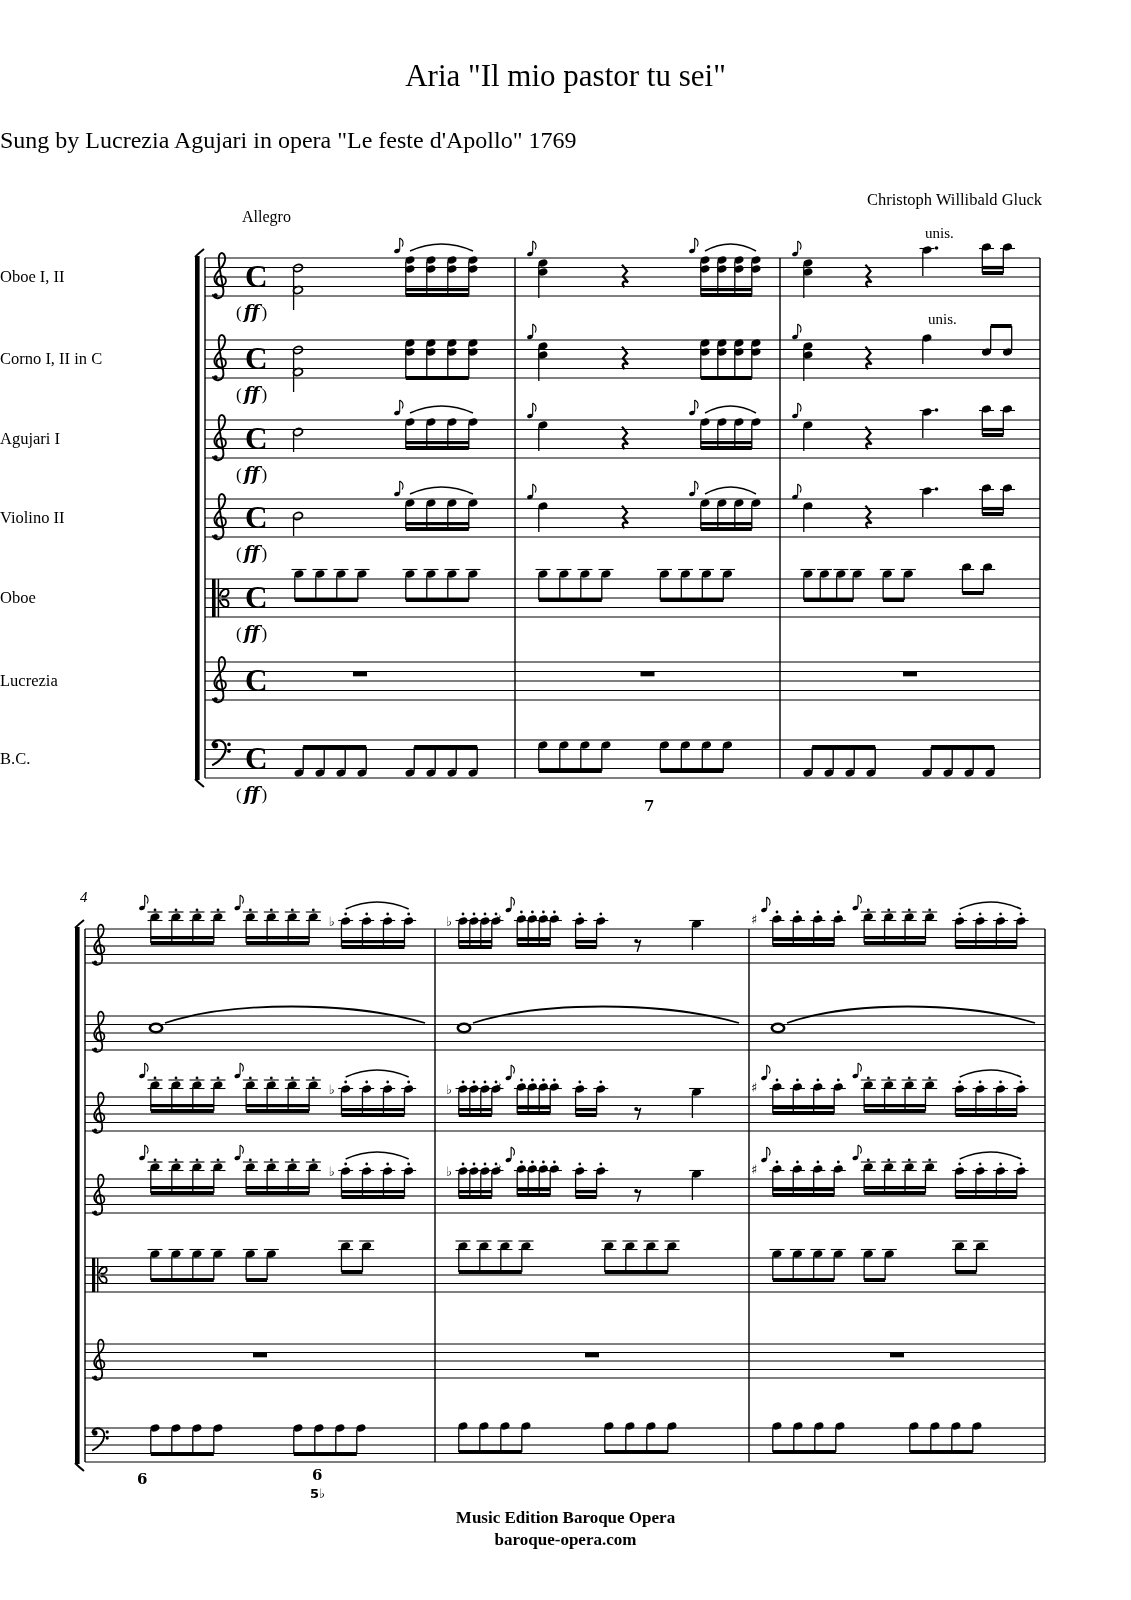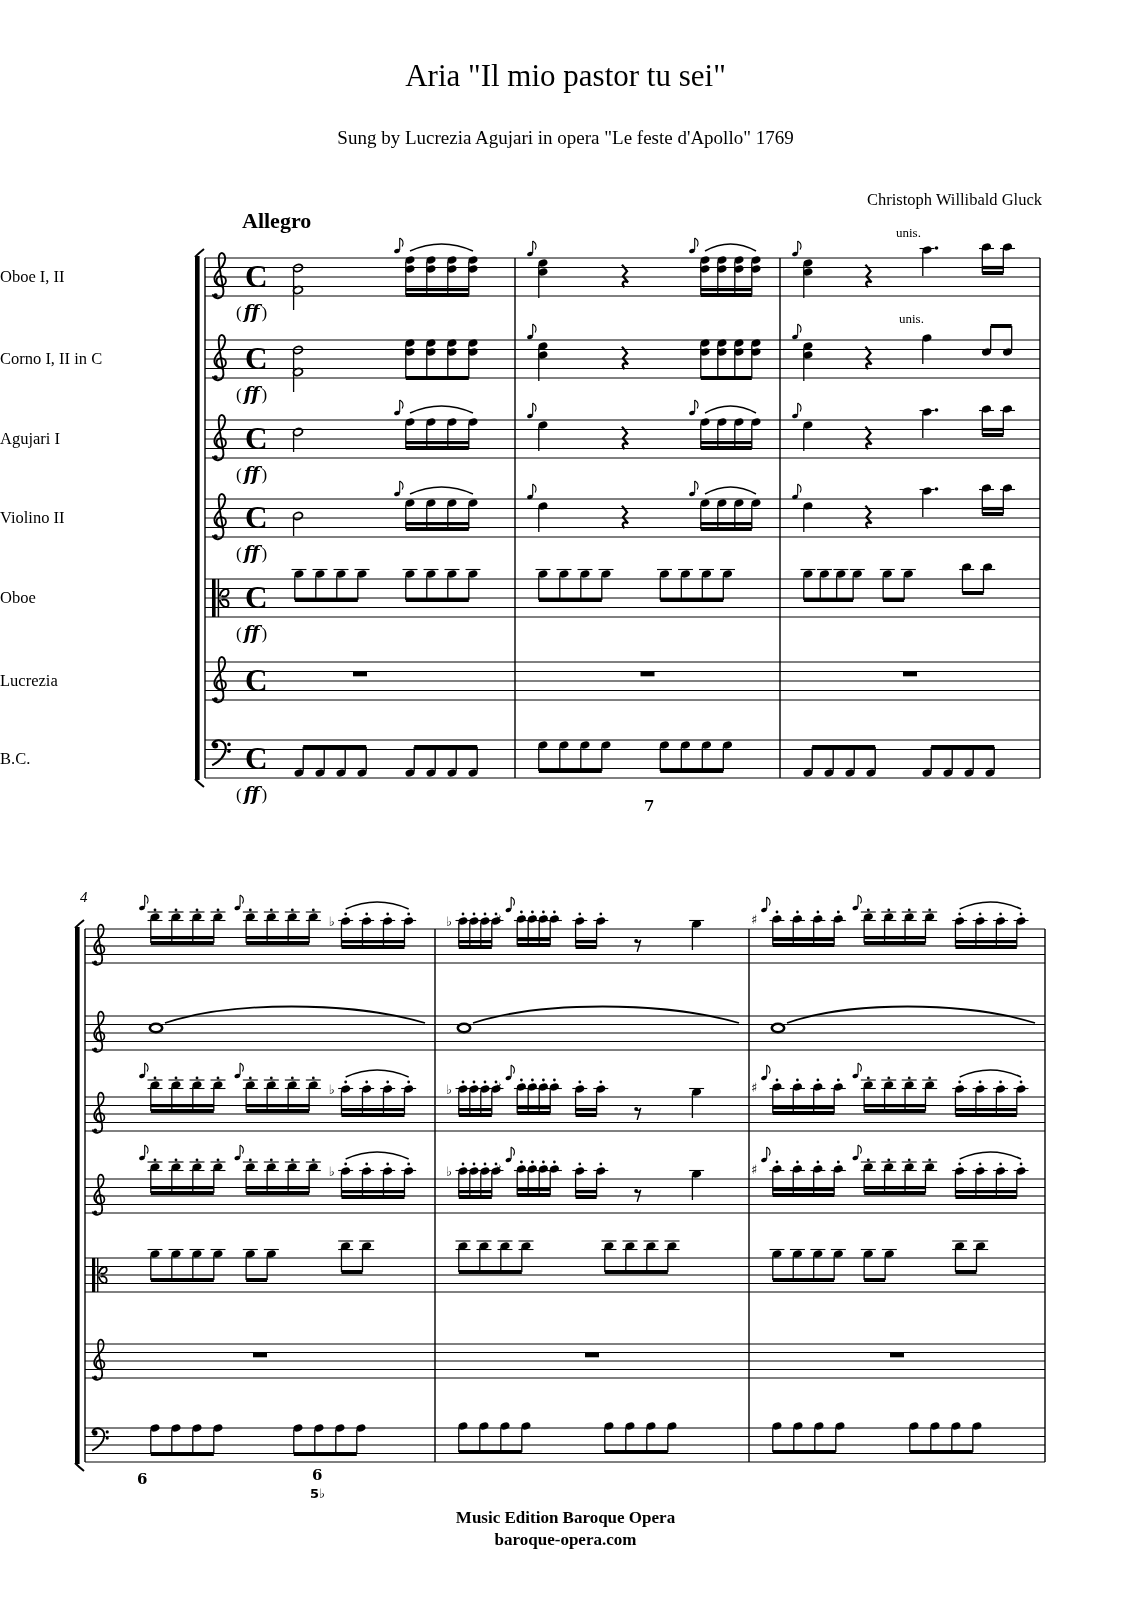--- a/index.html
+++ b/index.html
@@ -1,26 +1,26 @@
 <!DOCTYPE html>
 <html><head>
 <meta charset="utf-8">
 <style>
   html,body{margin:0;padding:0;background:#888;}
   .page{position:relative;width:1131px;height:1600px;background:#ffffff;
         font-family:"Liberation Serif", serif;color:#000;overflow:hidden;margin:0 auto;}
   .abs{position:absolute;}
   .title{left:0;right:0;text-align:center;font-size:31px;}
-  .subtitle{left:0;right:0;text-align:center;font-size:19px;}
+  .subtitle{left:0;right:0;font-size:24px;}
   .composer{right:89px;font-size:16.5px;}
-  .tempo{left:242px;font-size:22px;font-weight:bold;}
+  .tempo{left:242px;font-size:16px;font-weight:normal;}
   .ilabel{left:0;width:197px;font-size:16.5px;}
   .dyn{font-size:17px;}
   .dyn .ff{font-style:italic;font-weight:bold;font-size:19px;font-family:"DejaVu Serif",serif;padding:0 2px;}
-  .unis{font-size:13px;}
+  .unis{font-size:15px;margin-left:29px;}
   .mnum{font-style:italic;font-size:15px;}
   .fb{font-weight:bold;font-size:15px;font-family:"DejaVu Serif",serif;}
   .fb.small{font-size:13px;font-family:"DejaVu Sans",sans-serif;}
   .footer{left:0;right:0;text-align:center;font-weight:bold;font-size:17px;}
   svg.notation{position:absolute;left:0;top:0;}
 </style>
 </head>
 <body>
 
 <div class="page">

